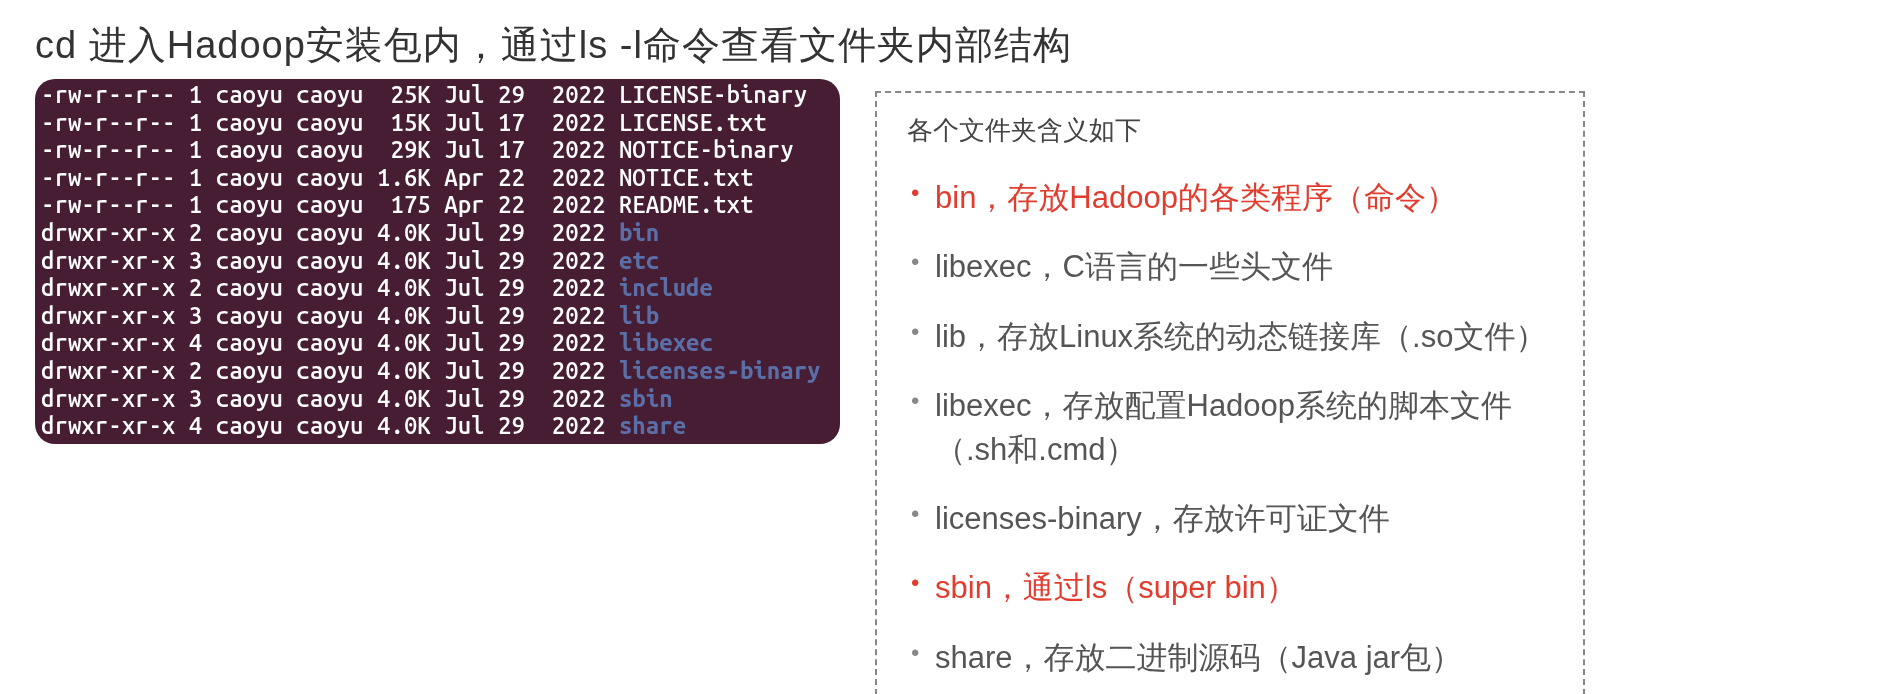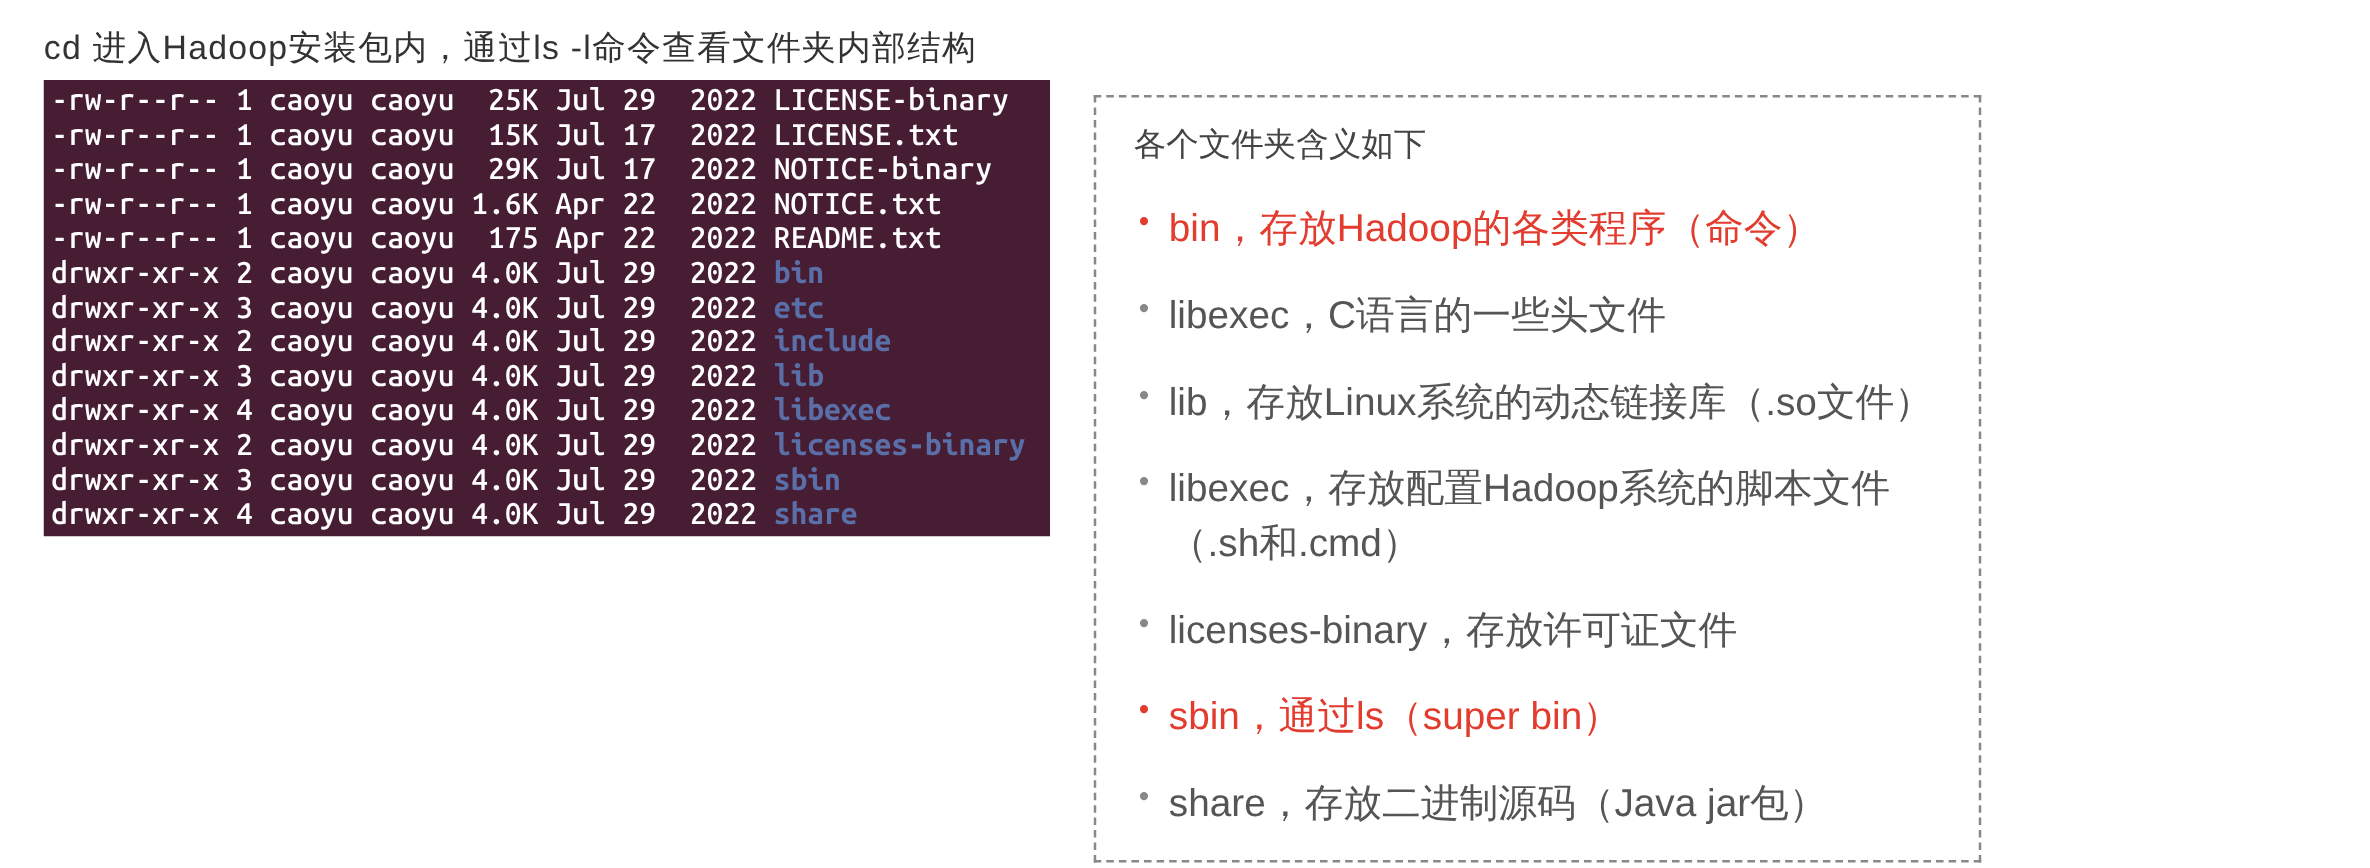--- a/index.html
+++ b/index.html
@@ -7,40 +7,41 @@
       padding: 0;
       box-sizing: border-box;
     }
     body {
       font-family: -apple-system, "Microsoft YaHei", "PingFang SC", sans-serif;
       background: #ffffff;
       padding: 20px 35px;
       width: 1896px;
     }
     .header-text {
-      font-size: 27px;
+      font-size: 38px;
       color: #333333;
       margin-bottom: 8px;
       letter-spacing: 1px;
     }
     .main-container {
       display: flex;
       gap: 35px;
       align-items: flex-start;
     }
     .terminal {
       background: #471d34;
       color: #ffffff;
       font-family: "Ubuntu Mono", "Courier New", monospace;
       font-size: 24px;
       line-height: 1.15;
       padding: 2px 6px 4px 6px;
       width: 805px;
       white-space: pre;
       font-weight: 500;
+      border-radius: 20px;
     }
     .terminal-line {
       display: block;
     }
     .file-name {
       color: #ffffff;
     }
     .dir-name {
       color: #5a6fa8;
       font-weight: 700;

